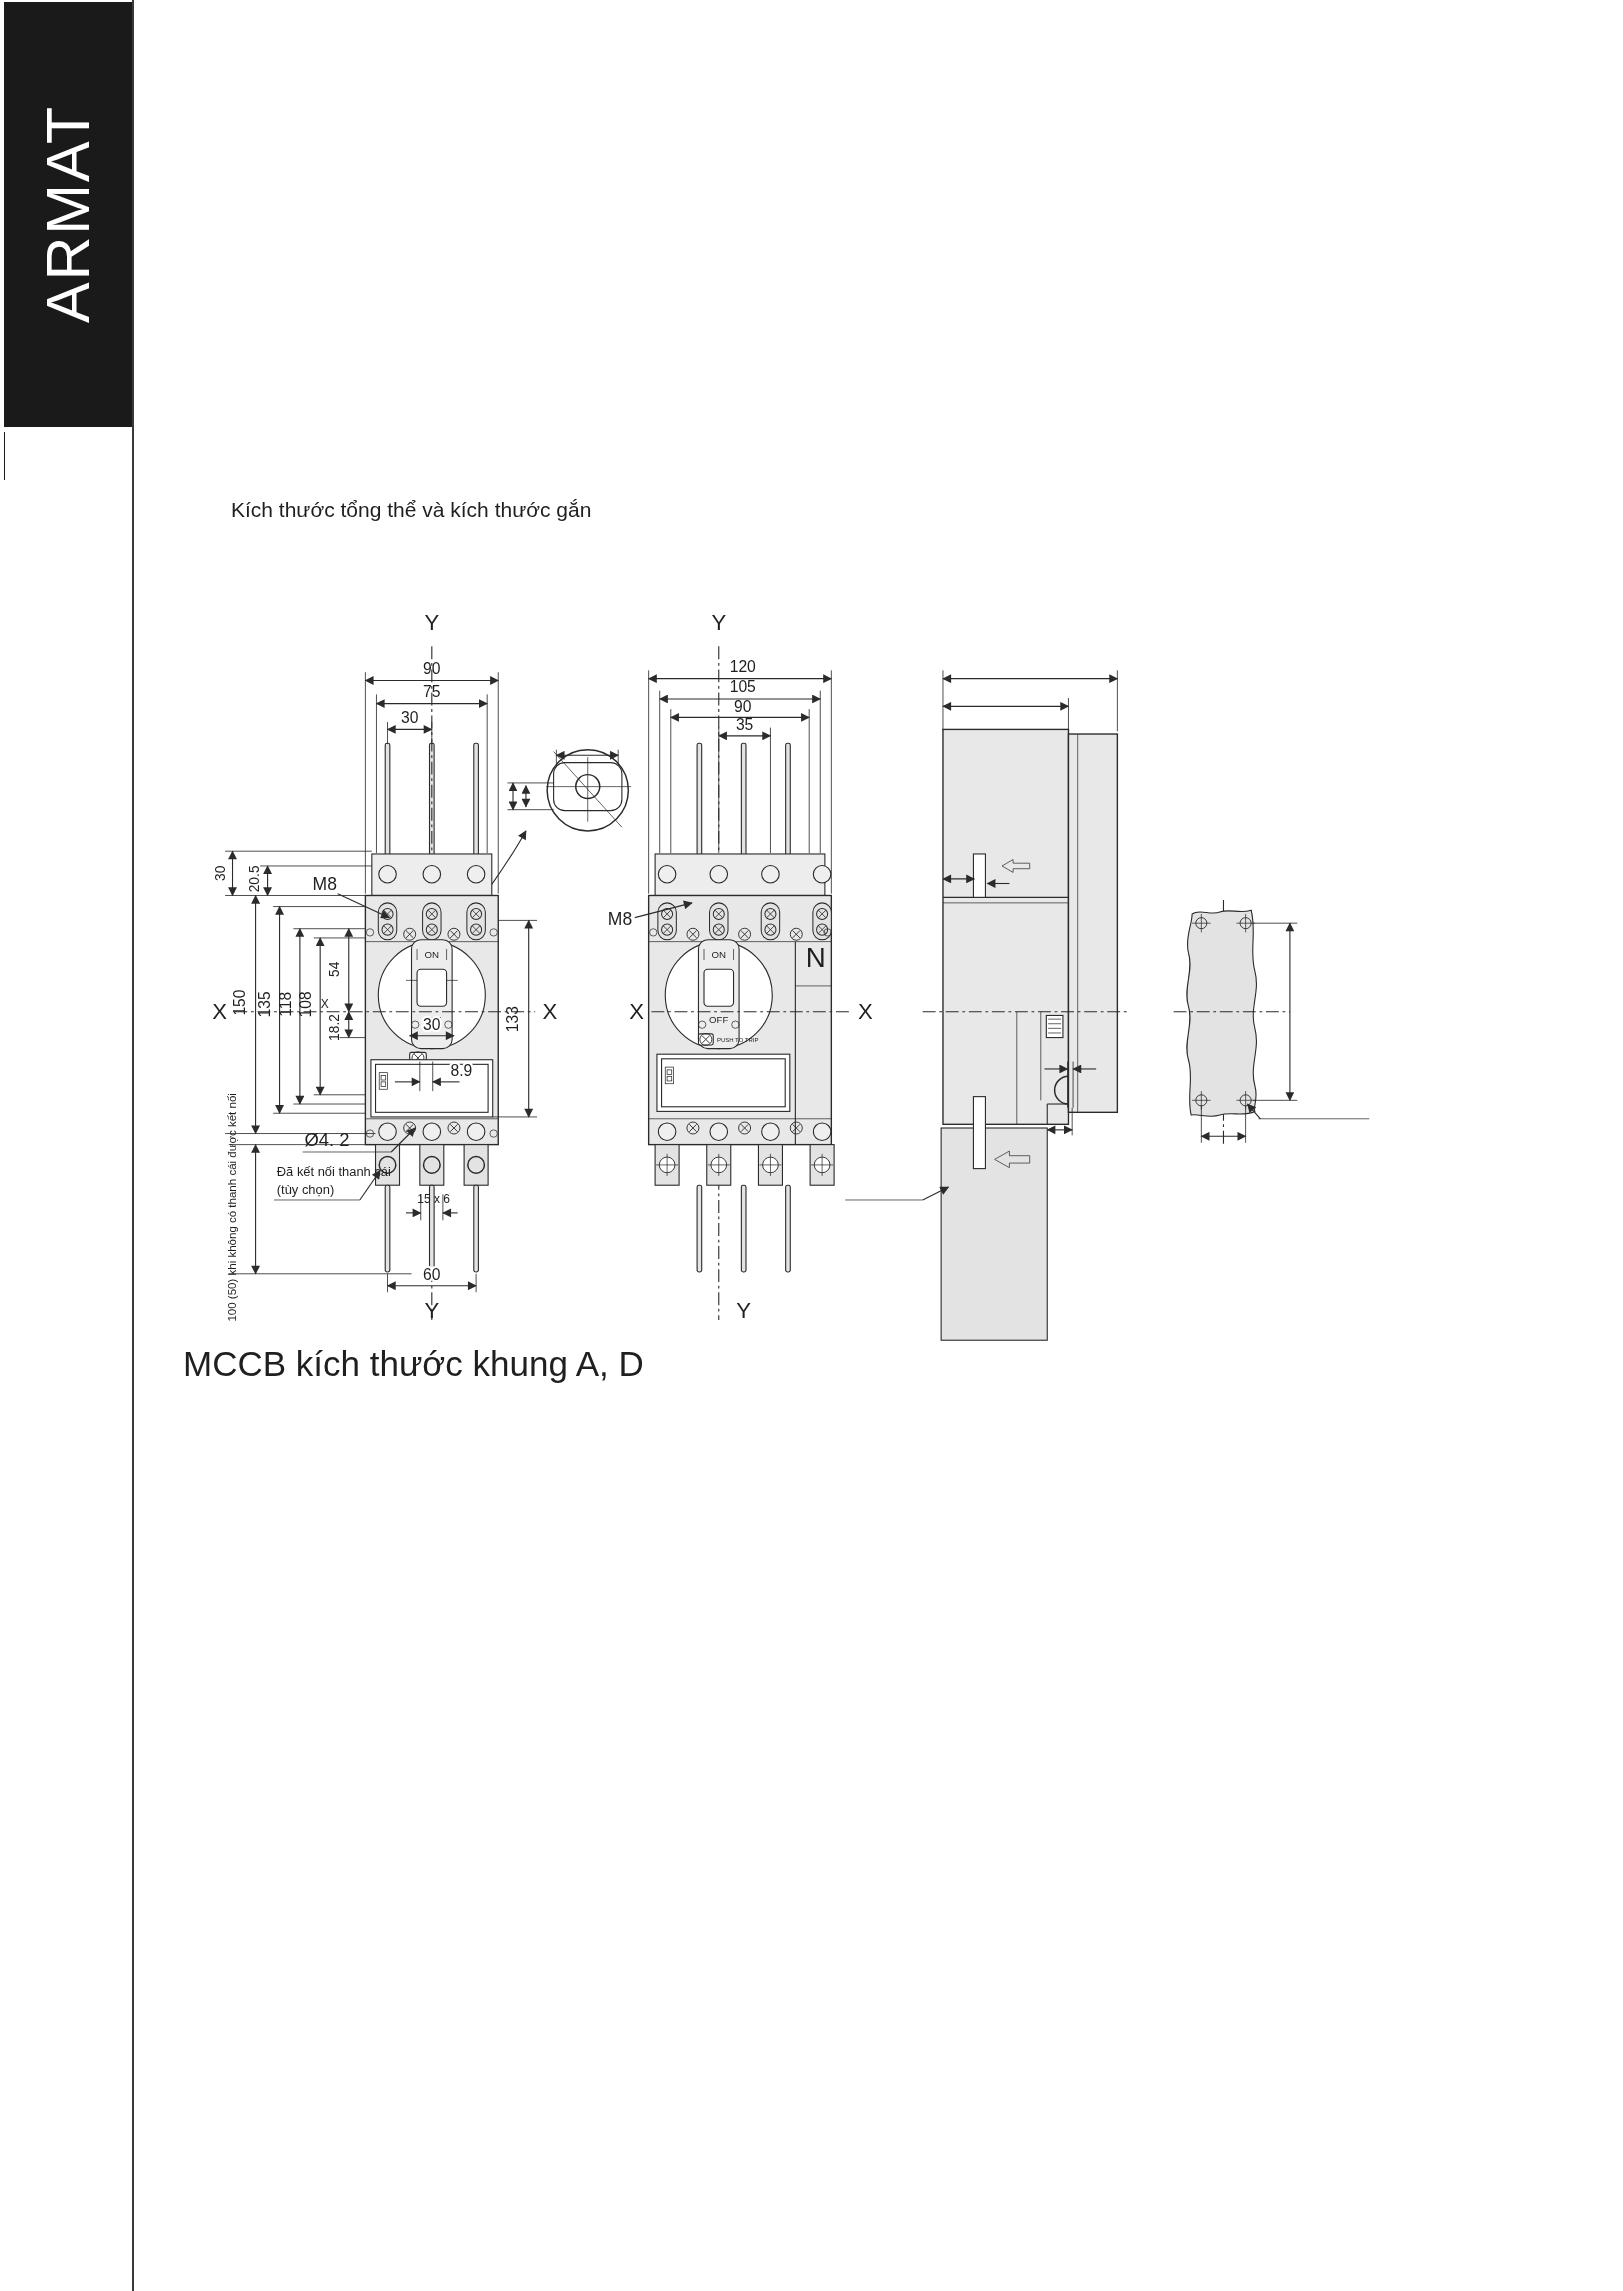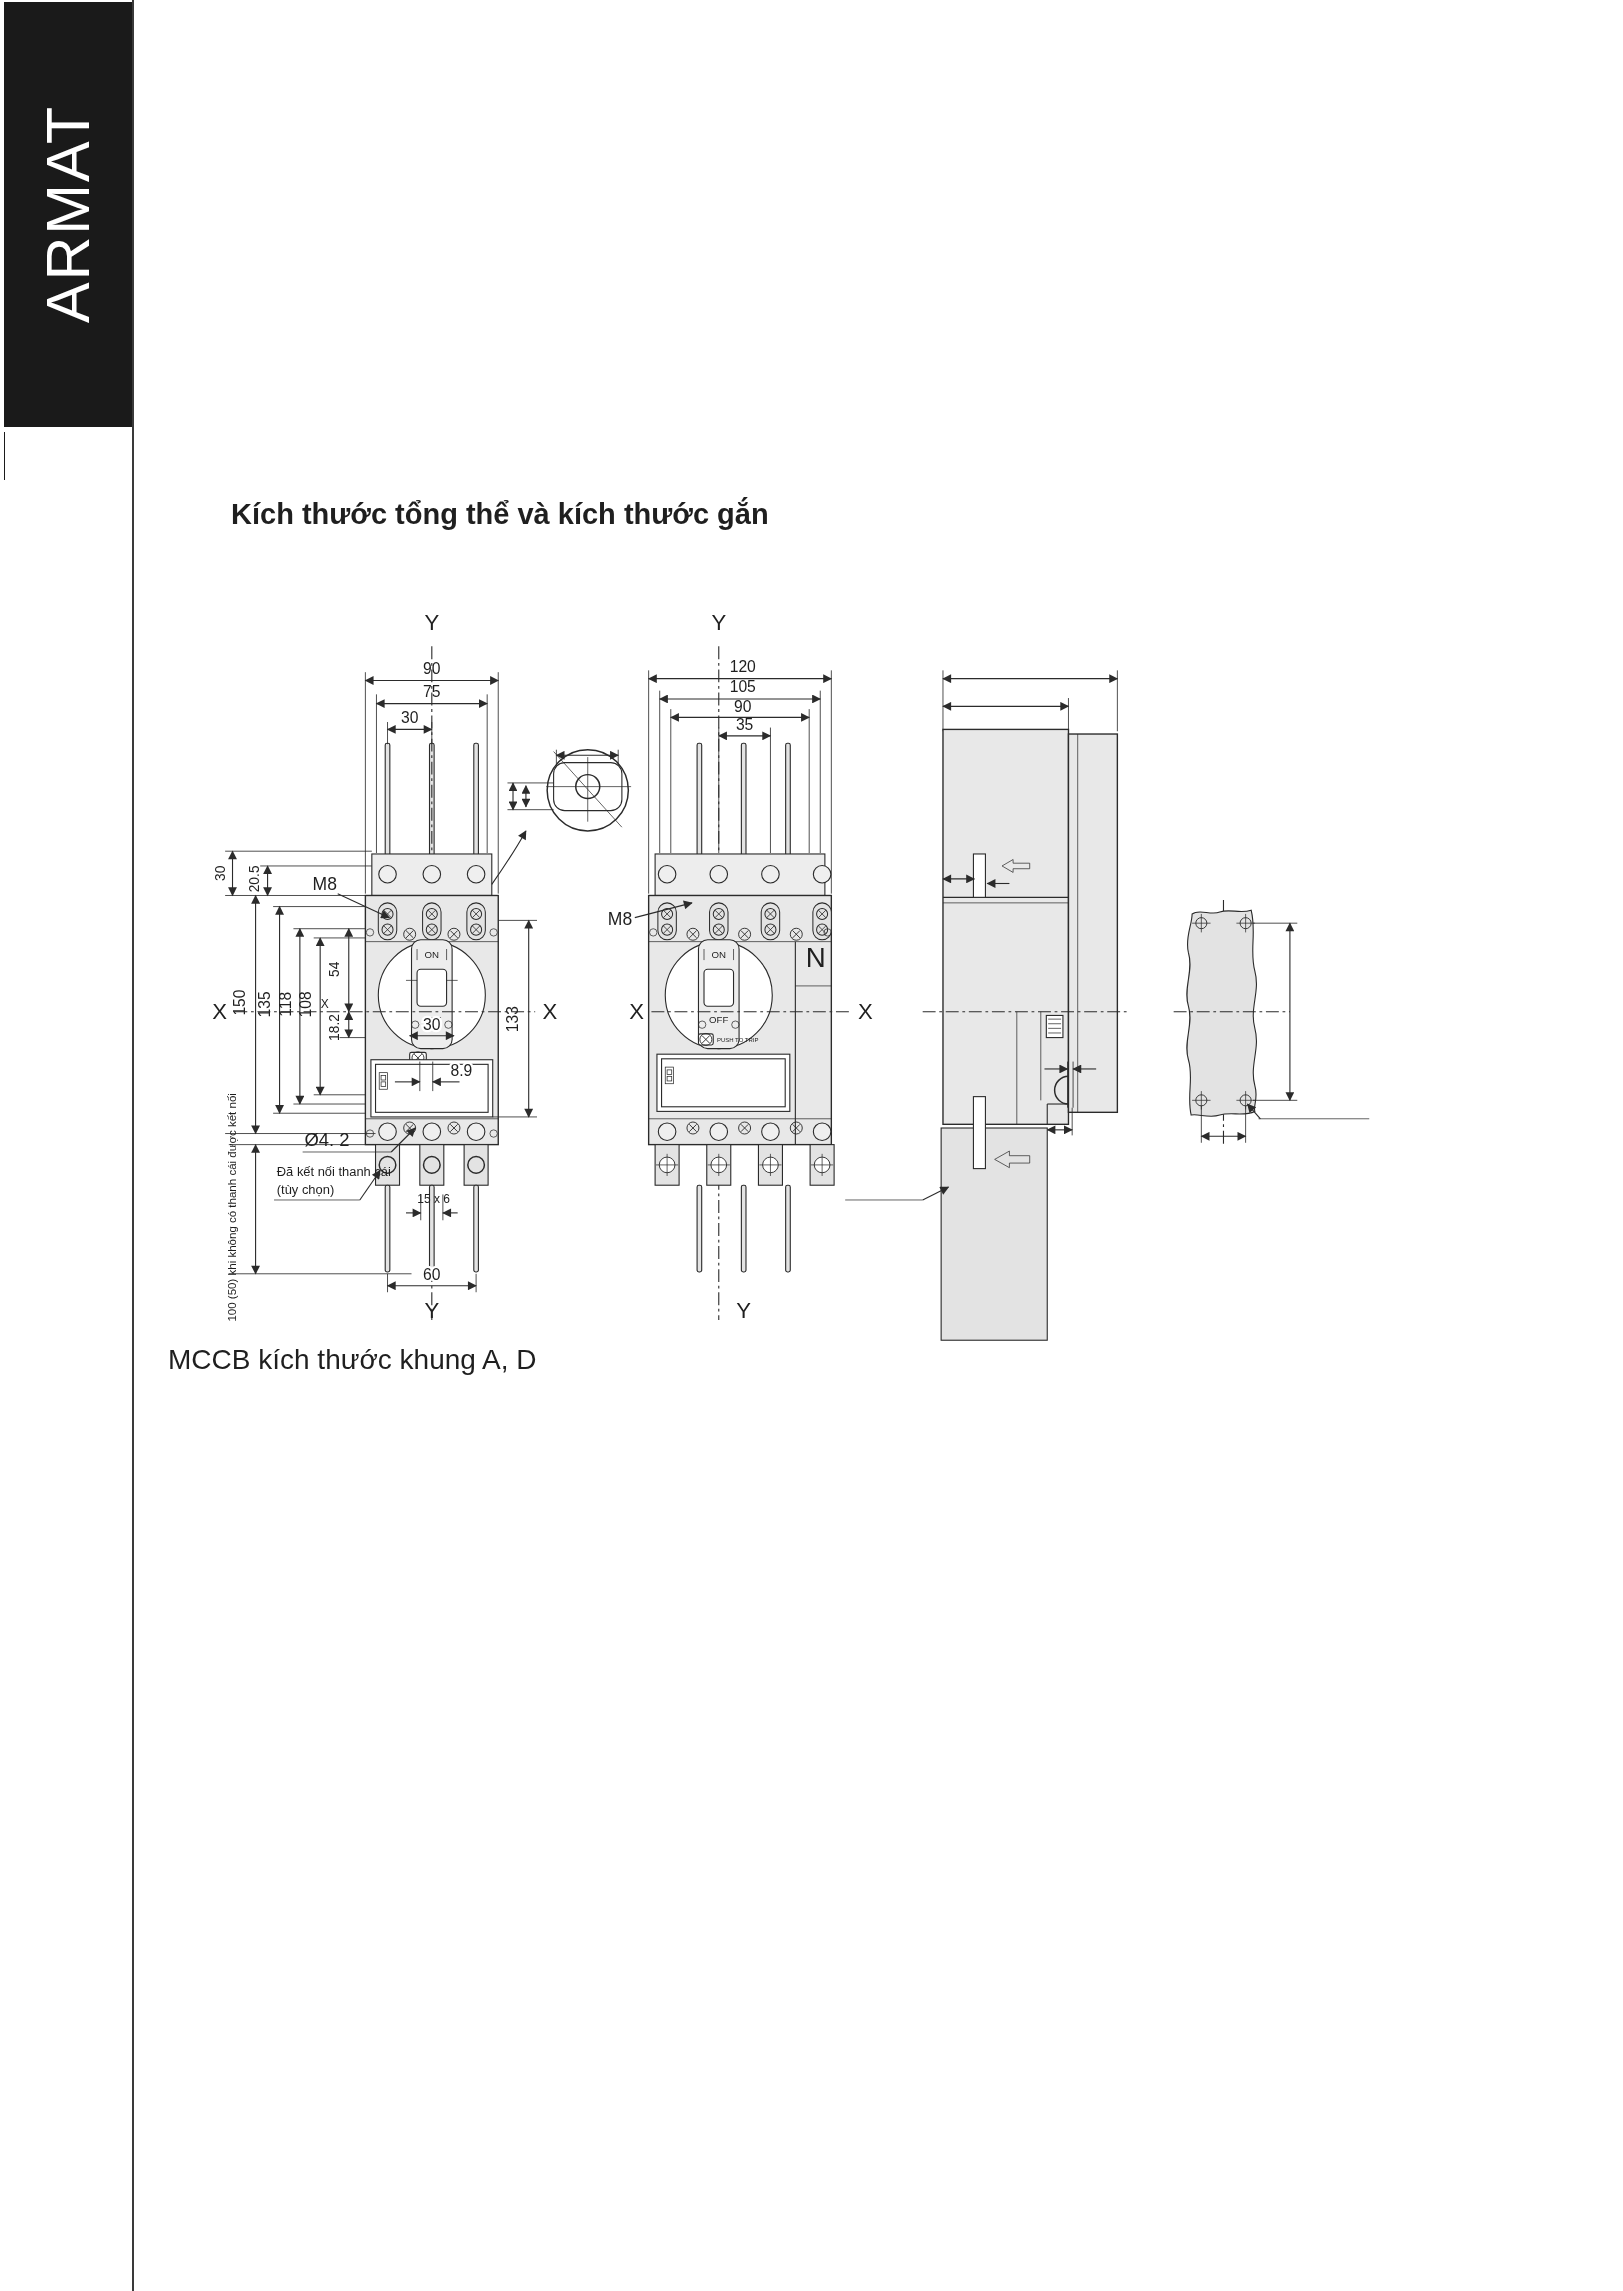--- a/index.html
+++ b/index.html
@@ -3,22 +3,22 @@
 <meta charset="utf-8">
 <style>
   html,body{margin:0;padding:0;}
   body{width:1623px;height:2292px;background:#ffffff;position:relative;
        font-family:"Liberation Sans","DejaVu Sans",sans-serif;color:#1f1f1f;overflow:hidden;}
   .logo-block{position:absolute;left:3.7px;top:1.8px;width:128px;height:425px;background:#1a1a1a;}
   .logo-text{position:absolute;left:50%;top:50%;transform:translate(-50%,-50%) rotate(-90deg);
        color:#ffffff;font-size:61px;letter-spacing:1.8px;white-space:nowrap;}
   .page-rule{position:absolute;left:132px;top:0;width:1.8px;height:2292px;background:#3a3a3a;}
   .page-tick{position:absolute;left:3.7px;top:432px;width:1.8px;height:48px;background:#1a1a1a;}
-  .doc-title{position:absolute;left:231px;top:498px;font-size:29px;font-weight:bold;white-space:nowrap;}
-  .doc-caption{position:absolute;left:168px;top:1344px;font-size:28px;white-space:nowrap;}
+  .doc-title{position:absolute;left:231px;top:498px;font-size:21px;font-weight:normal;white-space:nowrap;}
+  .doc-caption{position:absolute;left:183px;top:1344px;font-size:35px;white-space:nowrap;}
   svg.canvas{position:absolute;left:0;top:0;}
   svg text{font-family:"Liberation Sans","DejaVu Sans",sans-serif;fill:#1f1f1f;}
   .t-dim{font-size:17px;text-anchor:middle;}
   .t-dim-s{font-size:15px;text-anchor:middle;}
   .t-axis{font-size:24px;text-anchor:middle;}
   .t-note{font-size:14px;}
   .t-vnote{font-size:12.5px;text-anchor:middle;}
   .t-onoff{font-size:10.5px;text-anchor:middle;}
   .t-n{font-size:30px;text-anchor:middle;}
   .t-ptt{font-size:6.5px;}

